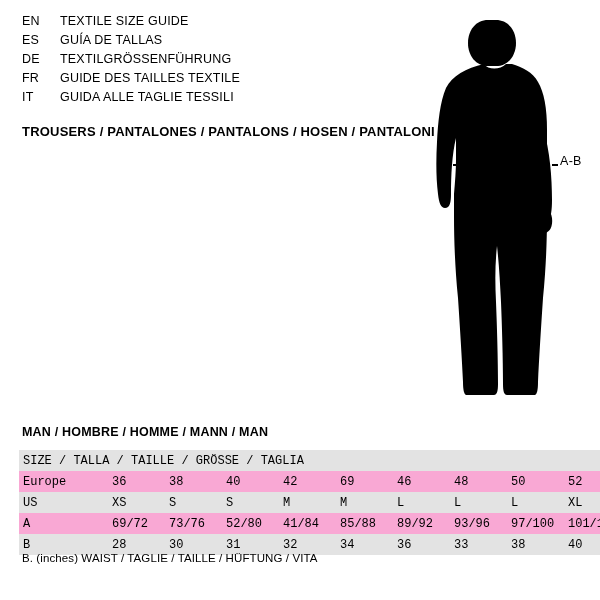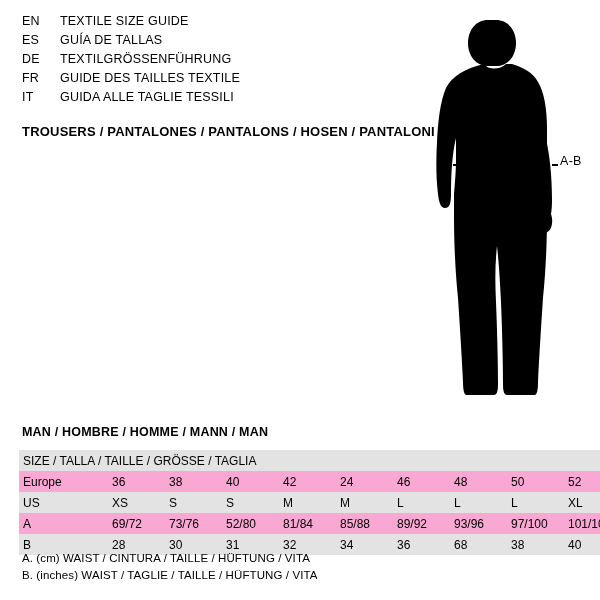--- a/index.html
+++ b/index.html
@@ -93,20 +93,21 @@
     width: 562px;
     border-collapse: collapse;
     font-size: 12px;
     table-layout: fixed;
   }
   table.size-table td {
     padding: 2px 0 2px 4px;
     height: 17px;
     vertical-align: middle;
     white-space: nowrap;
+    font-family: Liberation Mono, monospace;
   }
   table.size-table tr.shaded td {
     background: #e3e3e3;
   }
   table.size-table tr.plain td {
     background: #f9a8d4;
   }
   td.label-col {
     width: 85px;
   }
@@ -217,21 +218,21 @@
         <td class="val"></td>
         <td class="val"></td>
 
       </tr>
       <tr class="plain">
         <td class="label-col">Europe</td>
         <td class="val">36</td>
         <td class="val">38</td>
         <td class="val">40</td>
         <td class="val">42</td>
-        <td class="val">24</td>
+        <td class="val">69</td>
         <td class="val">46</td>
         <td class="val">48</td>
         <td class="val">50</td>
         <td class="val">52</td>
 
       </tr>
       <tr class="shaded">
         <td class="label-col">US</td>
         <td class="val">XS</td>
         <td class="val">S</td>
@@ -242,42 +243,41 @@
         <td class="val">L</td>
         <td class="val">L</td>
         <td class="val">XL</td>
 
       </tr>
       <tr class="plain">
         <td class="label-col">A</td>
         <td class="val">69/72</td>
         <td class="val">73/76</td>
         <td class="val">52/80</td>
-        <td class="val">81/84</td>
+        <td class="val">41/84</td>
         <td class="val">85/88</td>
         <td class="val">89/92</td>
         <td class="val">93/96</td>
         <td class="val">97/100</td>
         <td class="val">101/104</td>
 
       </tr>
       <tr class="shaded">
         <td class="label-col">B</td>
         <td class="val">28</td>
         <td class="val">30</td>
         <td class="val">31</td>
         <td class="val">32</td>
         <td class="val">34</td>
         <td class="val">36</td>
-        <td class="val">68</td>
+        <td class="val">33</td>
         <td class="val">38</td>
         <td class="val">40</td>
 
       </tr>
     </tbody>
   </table>
 
   <div class="footnotes">
-    <div>A. (cm) WAIST / CINTURA / TAILLE / HÜFTUNG / VITA</div>
     <div>B. (inches) WAIST / TAGLIE / TAILLE / HÜFTUNG / VITA</div>
   </div>
 
 </div>
 
 </body></html>

